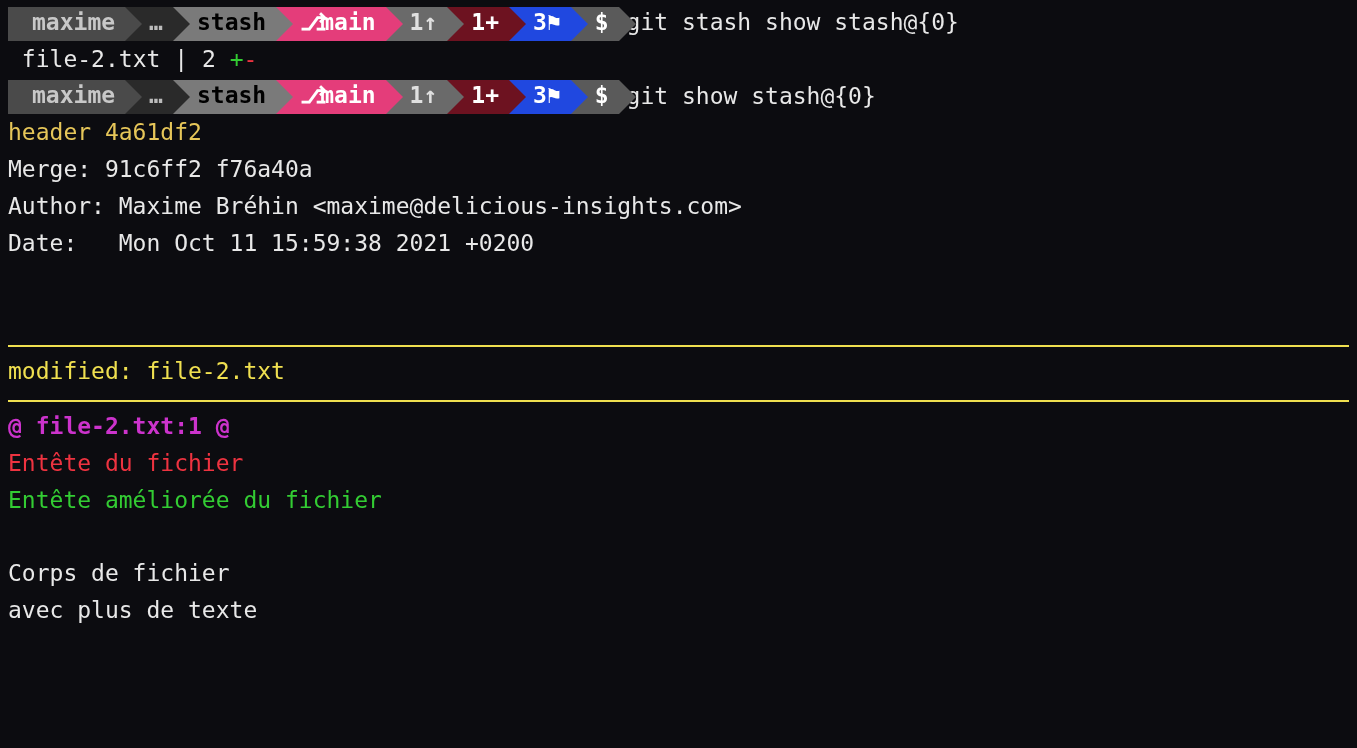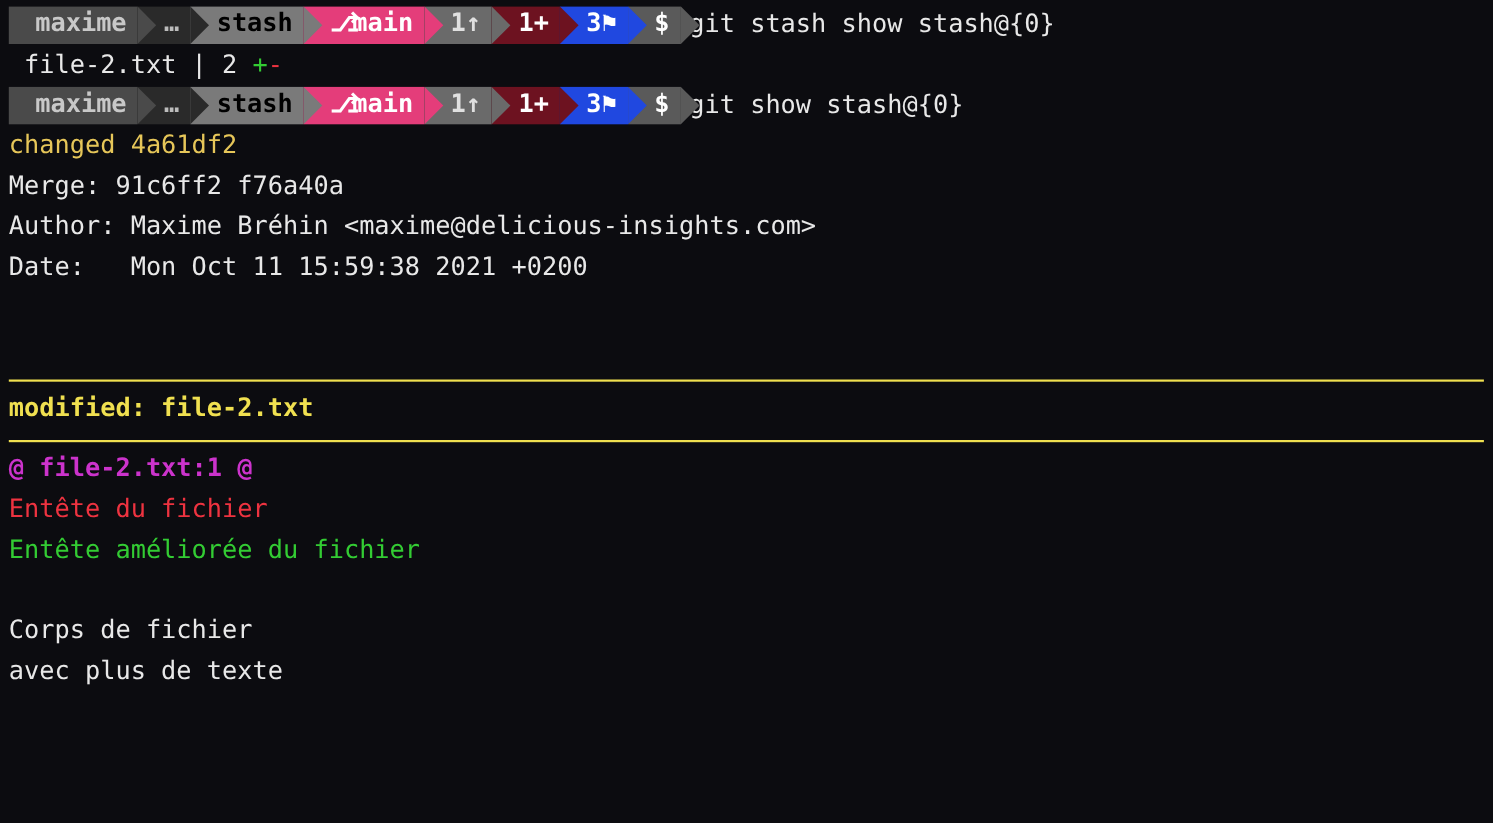--- a/index.html
+++ b/index.html
@@ -78,21 +78,21 @@
   .seg:last-child::after { border-left-color: inherit; }
   
   .seg-last::after { border-left: 17px solid #5a5a5a; }
 
   .cmd { color: var(--fg); }
 
   .gold  { color: var(--gold); }
   .green { color: var(--green); }
   .red   { color: var(--red); }
   .mag   { color: var(--magenta); font-weight: 700; }
-  .yel   { color: var(--yellow); font-weight: 700; }
+  .yel   { color: var(--yellow); font-weight: 400; }
 
   .rule {
     border: none;
     border-top: 2px solid var(--hr);
     margin: 10px 0 6px 0;
   }
 
   .branch-icon {
     display:inline-block;
     width:14px;
@@ -104,21 +104,21 @@
 <body>
 
 <div class="term">
 
   <div class="line"><span class="prompt"><span class="seg seg-user"><span>maxime</span></span><span class="seg seg-dots"><span>…</span></span><span class="seg seg-dir"><span>stash</span></span><span class="seg seg-branch"><span><span class="branch-icon">⎇</span><span>main</span></span></span><span class="seg seg-ahead"><span>1↑</span></span><span class="seg seg-plus"><span>1+</span></span><span class="seg seg-flag"><span>3⚑</span></span><span class="seg seg-dollar seg-last"><span>$</span></span></span><span class="cmd">git stash show stash@{0}</span></div>
 
   <div class="line"> <span>file-2.txt</span> <span>|</span> <span>2</span> <span class="green">+</span><span class="red">-</span></div>
 
   <div class="line"><span class="prompt"><span class="seg seg-user"><span>maxime</span></span><span class="seg seg-dots"><span>…</span></span><span class="seg seg-dir"><span>stash</span></span><span class="seg seg-branch"><span><span class="branch-icon">⎇</span><span>main</span></span></span><span class="seg seg-ahead"><span>1↑</span></span><span class="seg seg-plus"><span>1+</span></span><span class="seg seg-flag"><span>3⚑</span></span><span class="seg seg-dollar seg-last"><span>$</span></span></span><span class="cmd">git show stash@{0}</span></div>
 
-  <div class="line gold">changed 4a61df2</div>
+  <div class="line gold">header 4a61df2</div>
   <div class="line">Merge: 91c6ff2 f76a40a</div>
   <div class="line">Author: Maxime Bréhin &lt;maxime@delicious-insights.com&gt;</div>
   <div class="line">Date:   Mon Oct 11 15:59:38 2021 +0200</div>
   <div class="line">&nbsp;</div>
   <div class="line">&nbsp;</div>
 
   <hr class="rule">
   <div class="line yel">modified: file-2.txt</div>
   <hr class="rule">
 

